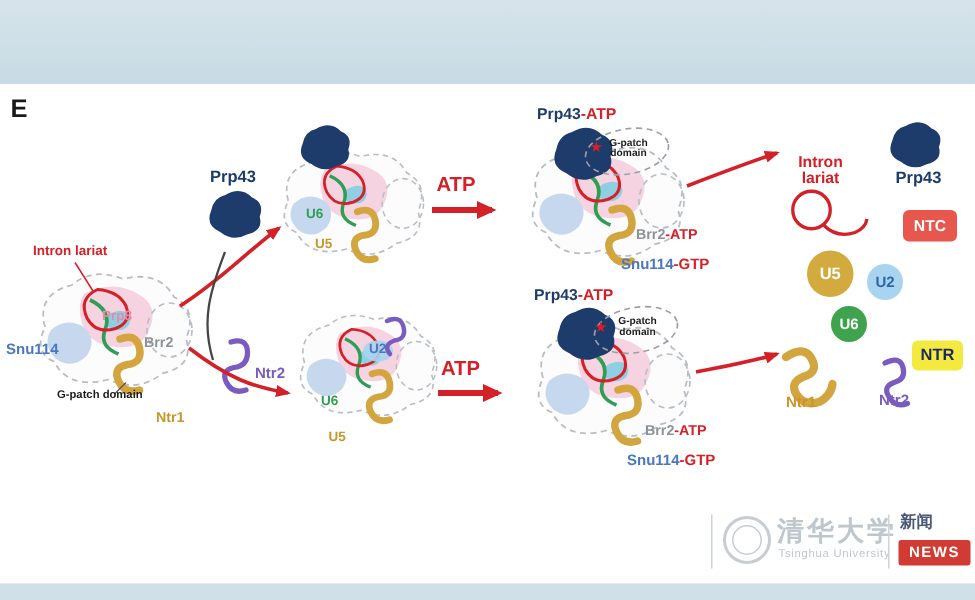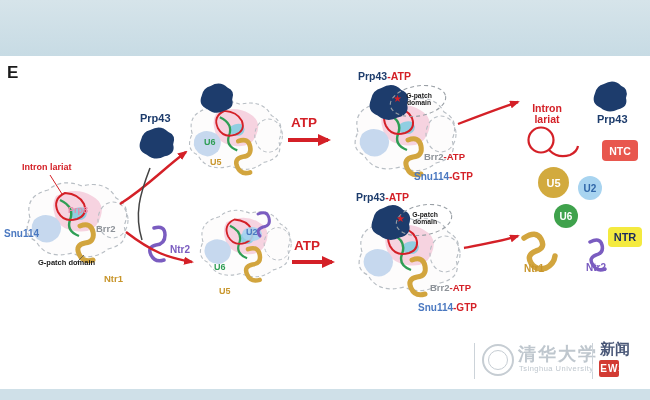--- a/index.html
+++ b/index.html
@@ -24,22 +24,22 @@
   .circle.u2{background:#a8d4f0;color:#2f66a8;}
   .circle.u6{background:#3fa24c;color:#fff;}
   .star{position:absolute;color:#d42027;font-size:10px;line-height:1;}
   .wm{position:absolute;color:#bfc7ce;text-align:right;}
   .wm-line{position:absolute;width:1px;height:36px;background:#ccd3d9;}
   .wm-logo{position:absolute;width:28px;height:28px;border:2px solid #c6cdd3;border-radius:50%;
            display:flex;align-items:center;justify-content:center;}
   .wm-logo-inner{width:18px;height:18px;border:1.5px solid #c6cdd3;border-radius:50%;}
   .wm-cn{font-size:18px;font-weight:700;letter-spacing:2px;font-family:sans-serif;}
   .wm-en{font-size:7.5px;letter-spacing:0.5px;}
-  .wm-news-cn{position:absolute;font-size:15px;font-weight:700;color:#4a5878;font-family:sans-serif;}
-  .wm-news-badge{position:absolute;width:20px;height:17px;background:#d23b33;color:#fff;
+  .wm-news-cn{position:absolute;font-size:11px;font-weight:700;color:#4a5878;font-family:sans-serif;}
+  .wm-news-badge{position:absolute;width:48px;height:17px;background:#d23b33;color:#fff;
                  font-size:10px;font-weight:700;display:flex;align-items:center;
                  justify-content:center;border-radius:2px;letter-spacing:1px;}
 </style>
 </head>
 <body>
 
 <div class="page">
   <div class="band top"></div>
   <div class="band bottom"></div>
 

